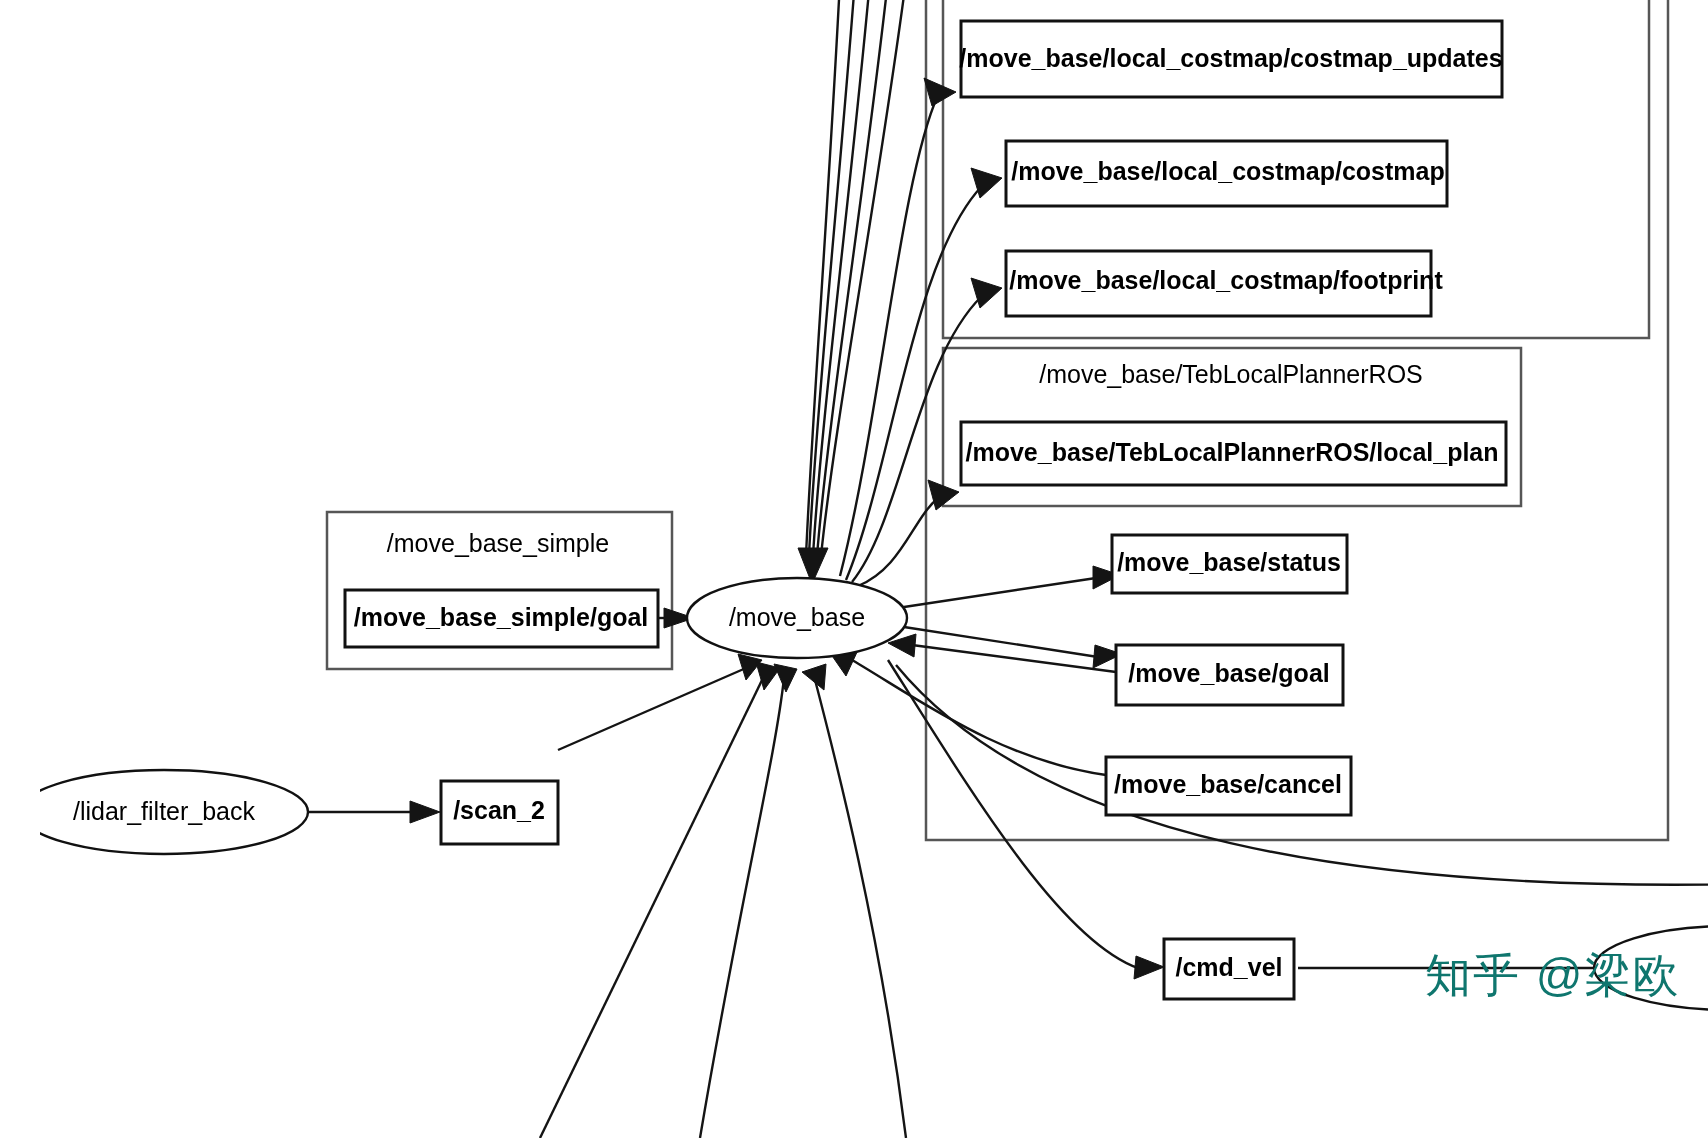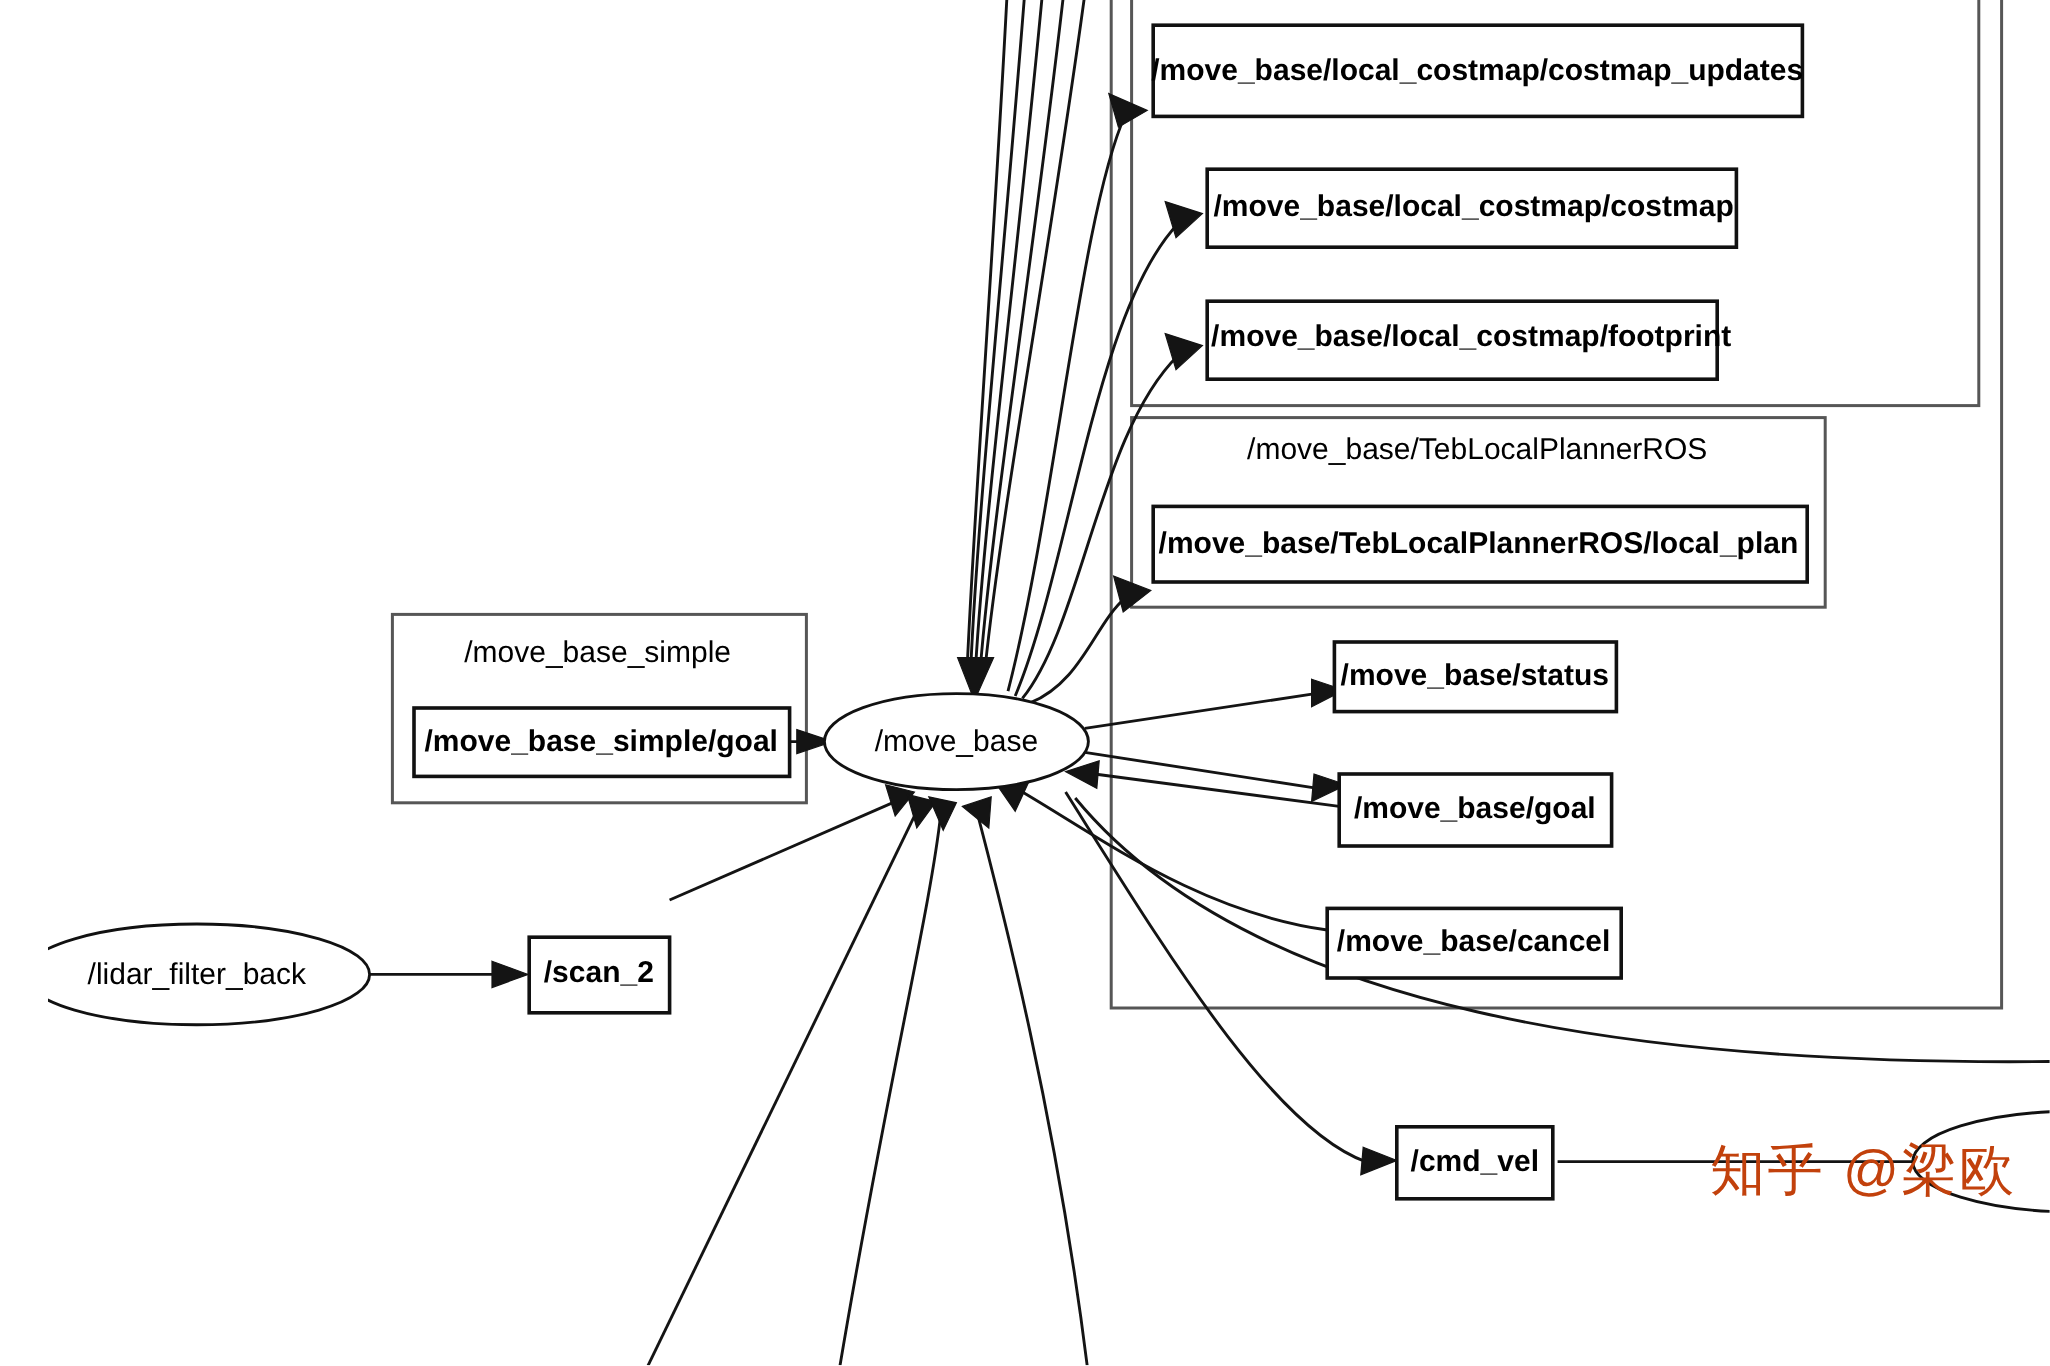--- a/index.html
+++ b/index.html
@@ -69,21 +69,21 @@
     font-weight: normal;
     font-size: 25px;
     fill: #000000;
     text-anchor: middle;
     dominant-baseline: middle;
   }
   .watermark {
     position: absolute;
     font-family: "Liberation Sans", sans-serif;
     font-size: 46px;
-    color: #c2410c;
+    color: #0f766e;
     letter-spacing: 2px;
     white-space: nowrap;
     user-select: none;
     pointer-events: none;
   }
 </style>
 </head>
 <body>
 
 <div id="root">

